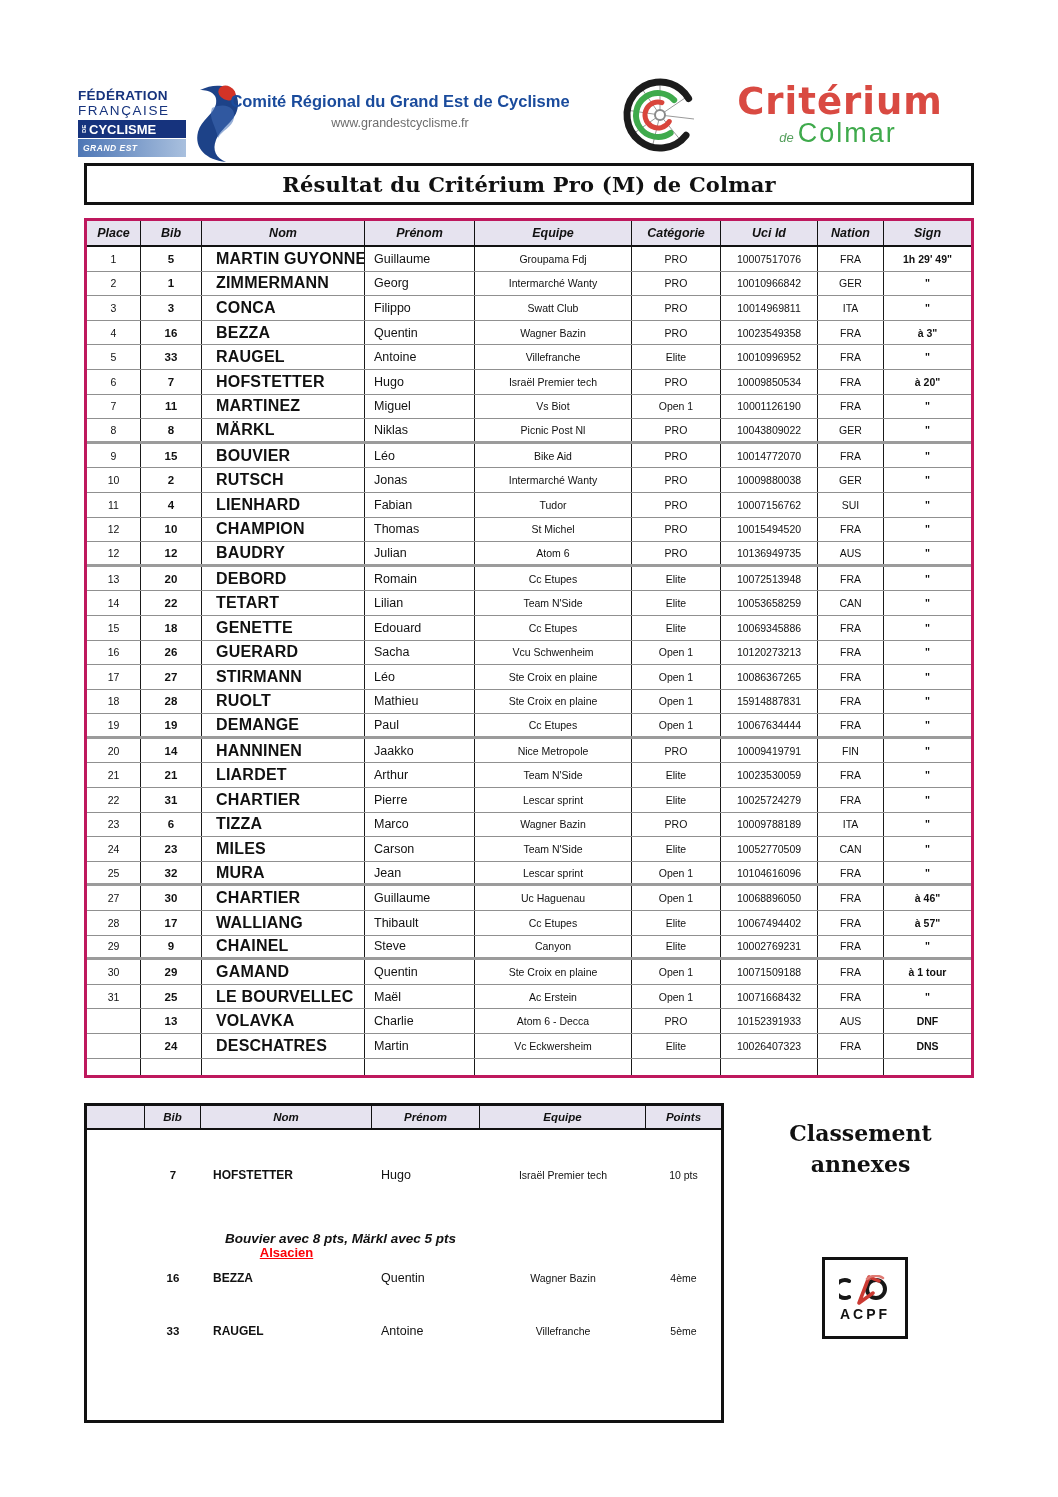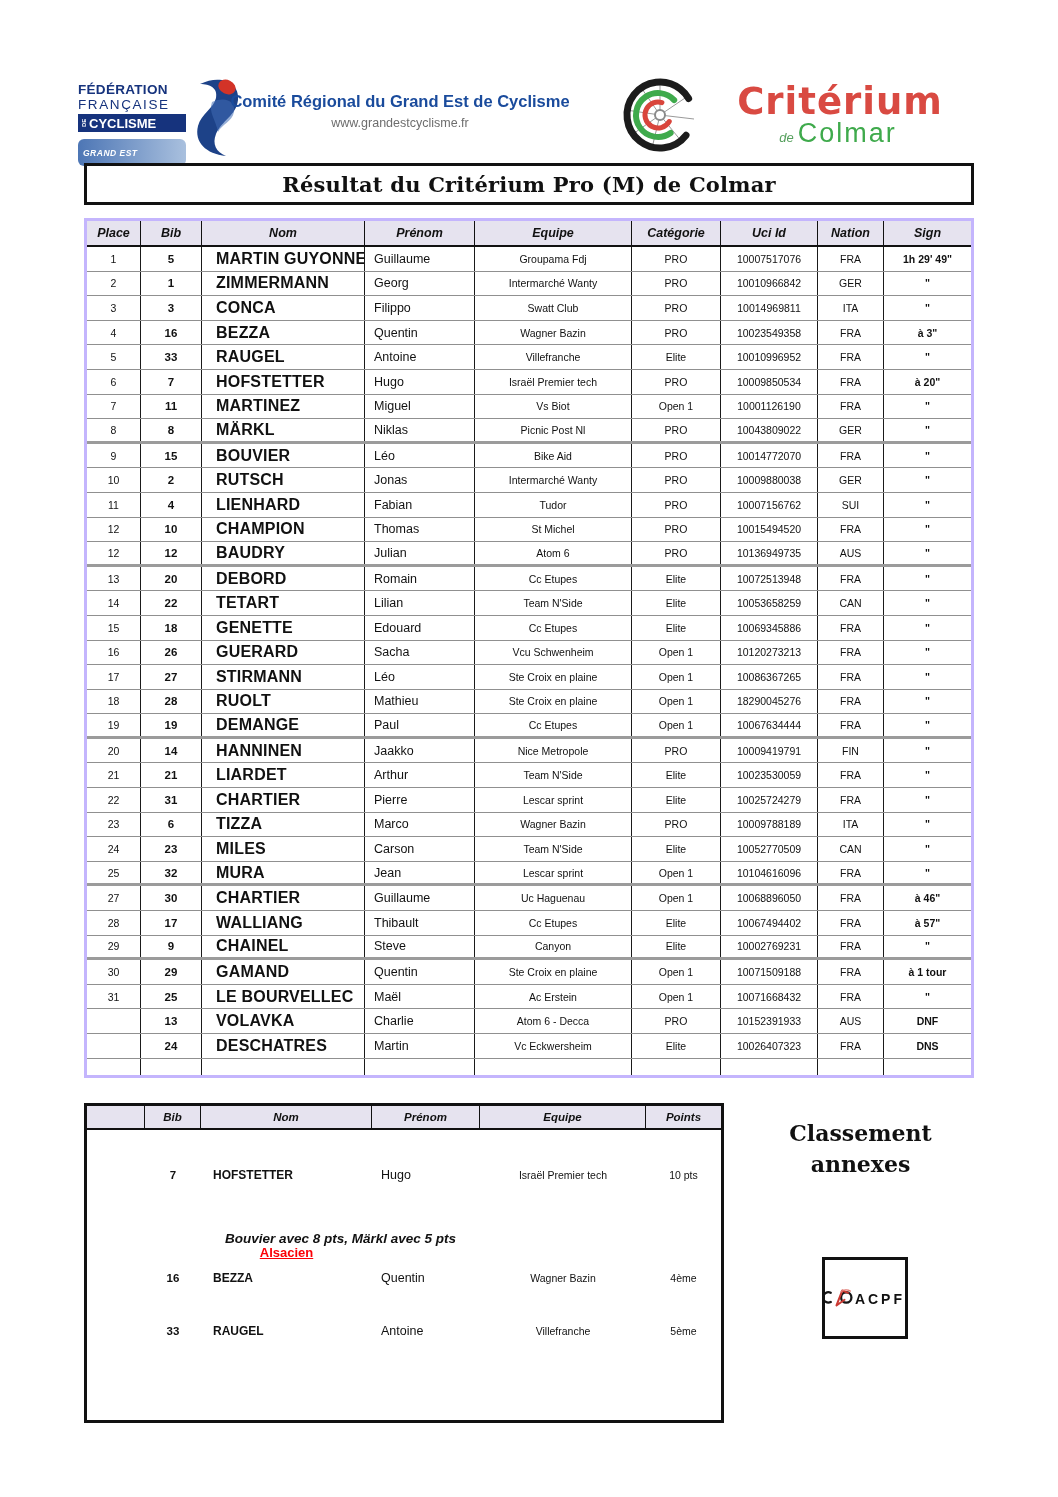--- a/index.html
+++ b/index.html
@@ -1,28 +1,28 @@
 <!DOCTYPE html>
 <html><head>
 <meta charset="utf-8">
 <style>
   html,body{margin:0;padding:0;background:#fff;}
   body{width:1058px;height:1497px;position:relative;font-family:"Liberation Sans",sans-serif;color:#111;}
   .abs{position:absolute;}
 
   
-  .ffc{left:78px;top:82px;width:150px;height:80px;}
+  .ffc{left:78px;top:88px;width:150px;height:80px;}
   .ffc-l1{font-weight:bold;font-size:13.5px;color:#16337d;letter-spacing:.3px;line-height:15px;}
   .ffc-l2{font-size:13.5px;color:#16337d;letter-spacing:1.6px;line-height:15px;}
   .ffc-bar{margin-top:2px;background:#16337d;color:#fff;font-weight:bold;font-size:13px;
            width:108px;height:18px;display:flex;align-items:center;}
   .ffc-de{font-size:6px;transform:rotate(-90deg);width:8px;margin:0 1px 0 2px;}
   .ffc-bar2{background:linear-gradient(90deg,#4d76b5,#a9c0de);color:#fff;font-style:italic;
-            font-weight:bold;font-size:8.5px;width:108px;height:27px;display:flex;align-items:center;
-            padding-left:5px;box-sizing:border-box;letter-spacing:.5px;margin-top:7px;border-radius:6px;}
+            font-weight:bold;font-size:8.5px;width:108px;height:18px;display:flex;align-items:center;
+            padding-left:5px;box-sizing:border-box;letter-spacing:.5px;margin-top:1px;}
   .ffc-swoosh{position:absolute;left:104px;top:-10px;}
 
   
   .committee{left:205px;top:92px;width:390px;text-align:center;}
   .committee-name{font-weight:bold;font-size:16.5px;color:#1a4b9c;}
   .committee-url{font-size:12.5px;color:#6d6d6d;margin-top:5px;}
 
   
   .wheel{left:608px;top:74px;}
   .crit-title{left:716px;top:80px;width:248px;text-align:center;font-weight:bold;font-size:37px;
@@ -31,21 +31,21 @@
   .crit-de{font-style:italic;font-size:13px;color:#57a05e;letter-spacing:0;margin-right:4px;}
 
   
   .titlebar{left:84px;top:163px;width:890px;height:42px;border:3px solid #111;display:flex;box-sizing:border-box;}
   .titlebar .datecell{width:283px;border-right:3px solid #111;display:flex;align-items:center;justify-content:center;
         font-family:"DejaVu Serif","Liberation Serif",serif;font-style:italic;font-weight:bold;font-size:20px;}
   .titlebar .titlecell{flex:1;display:flex;align-items:center;justify-content:center;
         font-family:"DejaVu Serif","Liberation Serif",serif;font-weight:bold;font-size:21px;letter-spacing:.2px;}
 
   
-  .rtable{left:84px;top:218px;width:890px;border:3px solid #c4b5fd;box-sizing:border-box;background:#fff;}
+  .rtable{left:84px;top:218px;width:890px;border:3px solid #be185d;box-sizing:border-box;background:#fff;}
   .hrow{display:grid;grid-template-columns:54px 61px 163px 110px 157px 89px 97px 66px 1fr;
         height:24px;background:#e6e3ef;border-bottom:2px solid #111;}
   .hcell{display:flex;align-items:center;justify-content:center;font-style:italic;font-weight:bold;
          font-size:12.5px;border-right:1px solid #111;}
   .hcell:last-child{border-right:none;}
   .trow{display:grid;grid-template-columns:54px 61px 163px 110px 157px 89px 97px 66px 1fr;
         height:24.6px;border-bottom:1px solid #909090;box-sizing:border-box;}
   .trow.thick{border-bottom:3px solid #9b9b9b;}
   .trow.empty{height:16px;border-bottom:none;}
   .trow:last-child{border-bottom:none;}
@@ -69,21 +69,21 @@
   .acell{font-size:10.5px;text-align:center;}
   .acell.bib{font-weight:bold;font-size:11.5px;}
   .acell.nom{text-align:left;padding-left:12px;font-weight:bold;font-size:12px;}
   .acell.pre{text-align:left;padding-left:9px;font-size:12.5px;}
   .anote{grid-column:3/5;text-align:center;font-style:italic;font-weight:bold;font-size:13.5px;margin-top:44px;}
 
   
   .annex-title{left:768px;top:1118px;width:185px;text-align:center;
         font-family:"DejaVu Serif","Liberation Serif",serif;font-weight:bold;font-size:22px;line-height:31px;}
   .acpf{left:822px;top:1257px;width:86px;height:82px;border:3px solid #111;box-sizing:border-box;
-        display:flex;flex-direction:row;align-items:center;justify-content:center;background:#fff;}
+        display:flex;flex-direction:column;align-items:center;justify-content:center;background:#fff;}
   .acpf-label{font-weight:bold;font-size:14px;letter-spacing:3px;margin-top:1px;}
 </style>
 </head>
 <body>
 
 <div class="abs ffc">
   <div class="ffc-l1">FÉDÉRATION</div>
   <div class="ffc-l2">FRANÇAISE</div>
   <div class="ffc-bar">
     <span class="ffc-de">DE</span>
@@ -338,21 +338,21 @@
         <div class="cell c7">FRA</div>
         <div class="cell c8">"</div>
       </div>
       <div class="trow">
         <div class="cell c0">18</div>
         <div class="cell c1">28</div>
         <div class="cell c2">RUOLT</div>
         <div class="cell c3">Mathieu</div>
         <div class="cell c4">Ste Croix en plaine</div>
         <div class="cell c5">Open 1</div>
-        <div class="cell c6">18290045276</div>
+        <div class="cell c6">15914887831</div>
         <div class="cell c7">FRA</div>
         <div class="cell c8">"</div>
       </div>
       <div class="trow thick">
         <div class="cell c0">19</div>
         <div class="cell c1">19</div>
         <div class="cell c2">DEMANGE</div>
         <div class="cell c3">Paul</div>
         <div class="cell c4">Cc Etupes</div>
         <div class="cell c5">Open 1</div>

